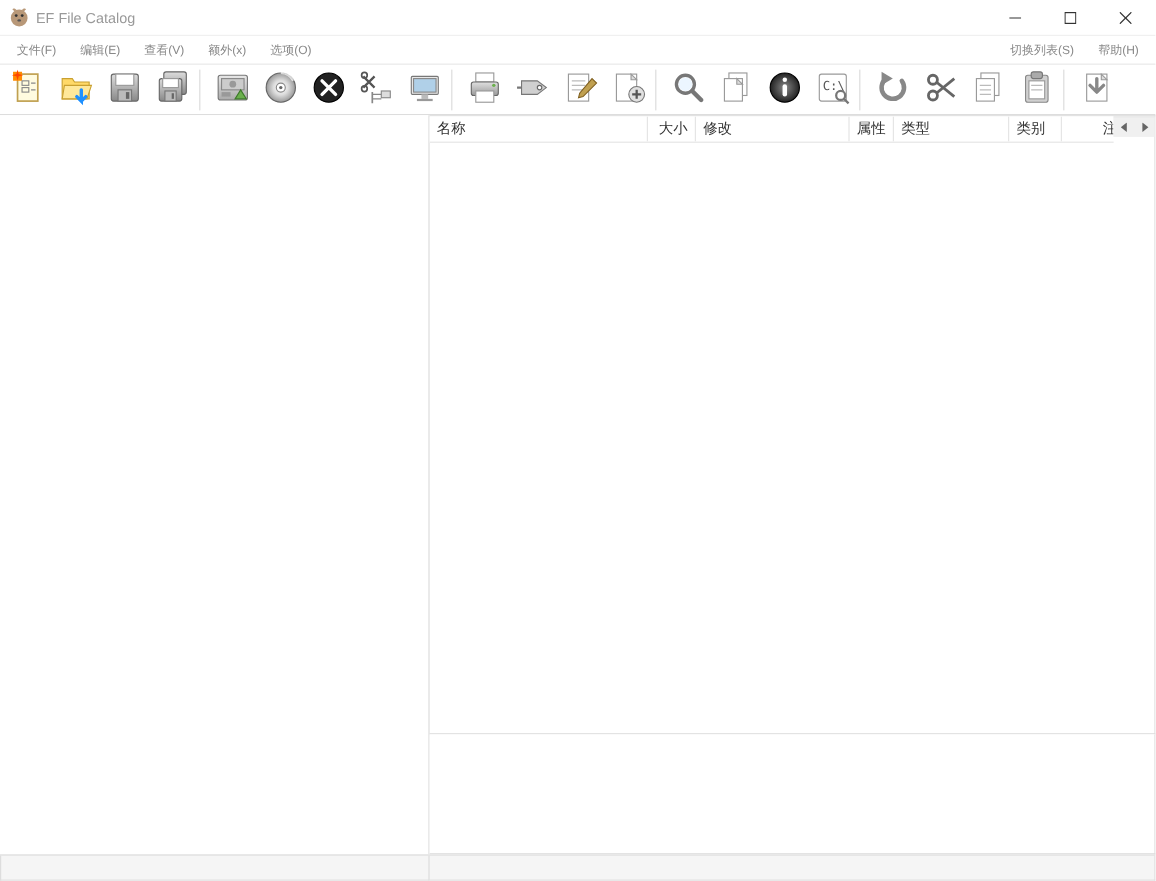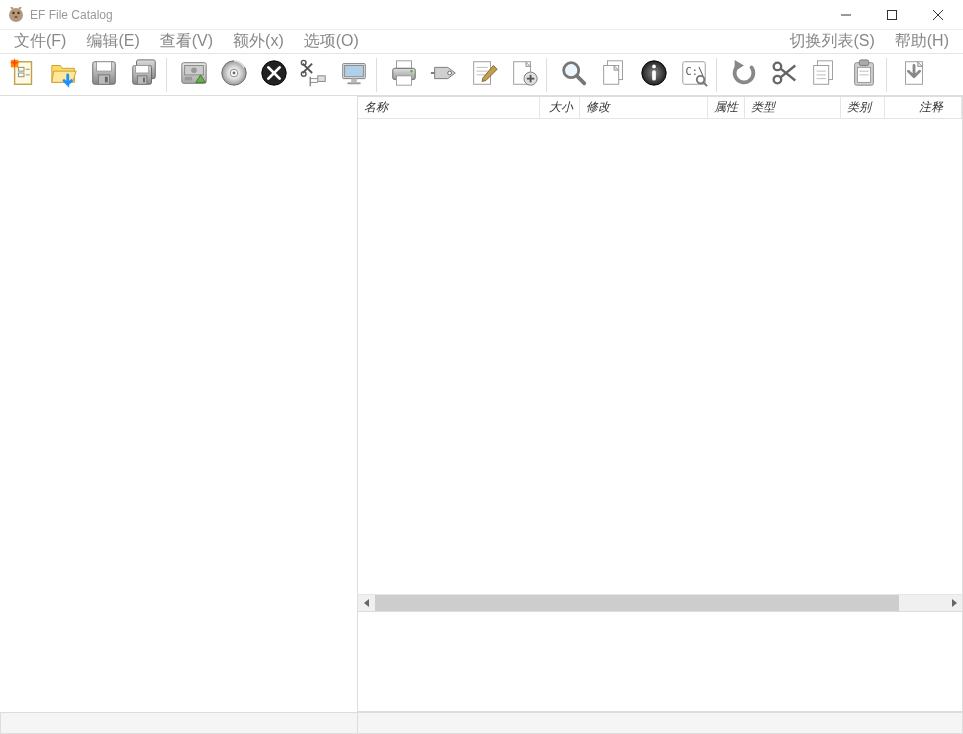--- a/index.html
+++ b/index.html
@@ -8,34 +8,34 @@
 
 .titlebar { height: 30px; display: flex; align-items: center; padding: 0 2px 0 8px; background: #fff; border-bottom: 1px solid #f0f0f0; }
 .titlebar .app-icon { width: 16px; height: 16px; margin-right: 6px; }
 .titlebar .title-text { color: #999; font-size: 12px; flex: 0 0 auto; }
 .titlebar .spacer { flex: 1; }
 .titlebar .win-btn { width: 46px; height: 30px; display: flex; align-items: center; justify-content: center; color: #666; }
 .titlebar .win-btn svg { width: 10px; height: 10px; }
 
 
 .menubar { height: 24px; display: flex; align-items: center; padding: 0 4px; background: #fff; border-bottom: 1px solid #e5e5e5; }
-.menubar .menu-item { padding: 3px 10px; color: #888; font-size: 16px; }
+.menubar .menu-item { padding: 3px 10px; color: #888; font-size: 10px; }
 .menubar .menu-spacer { flex: 1; }
 
 
 .toolbar { height: 42px; display: flex; align-items: center; padding: 2px 4px; background: #fff; border-bottom: 1px solid #ddd; gap: 0; }
 .toolbar .tb-btn { width: 40px; height: 36px; display: flex; align-items: center; justify-content: center; position: relative; }
 .toolbar .tb-sep { width: 6px; height: 34px; border-left: 1px solid #ddd; margin: 0 2px; }
 .toolbar .tb-btn svg { width: 30px; height: 30px; }
 
 
 .content { flex: 1; display: flex; min-height: 0; }
 .left-pane { width: 358px; background: #fff; border-right: 1px solid #ddd; }
 .right-side { flex: 1; display: flex; flex-direction: column; min-width: 0; }
-.right-top { flex: 1; display: flex; flex-direction: column; border: 1px solid #ddd; border-left: none; min-height: 0; font-style: italic; }
+.right-top { flex: 1; display: flex; flex-direction: row; border: 1px solid #ddd; border-left: none; min-height: 0; }
 
 
 .col-header { height: 22px; display: flex; align-items: stretch; background: #fff; border-bottom: 1px solid #e5e5e5; font-size: 12px; color: #333; overflow: hidden; }
 .col-header .col { display: flex; align-items: center; padding: 0 6px; border-right: 1px solid #e5e5e5; white-space: nowrap; }
 .col-name { flex: 0 0 182px; }
 .col-size { flex: 0 0 40px; justify-content: flex-end; }
 .col-mod  { flex: 0 0 128px; }
 .col-attr { flex: 0 0 36px; }
 .col-type { flex: 0 0 96px; }
 .col-cat  { flex: 0 0 44px; }

